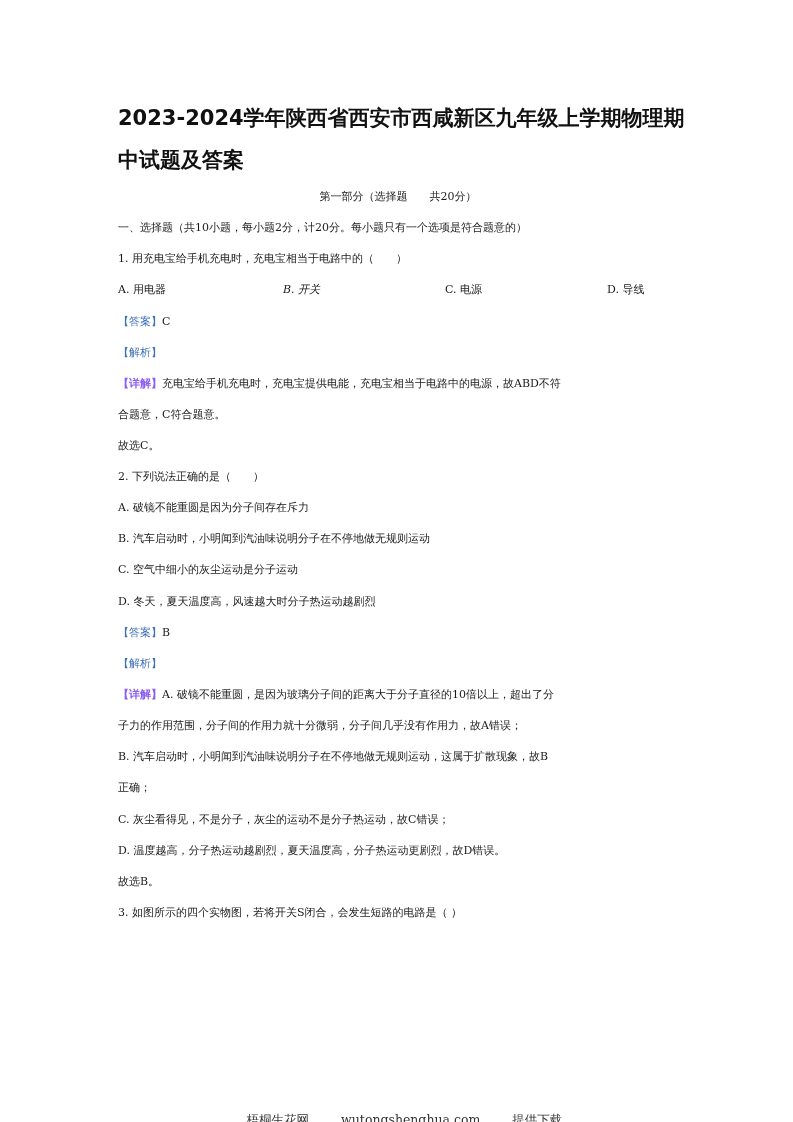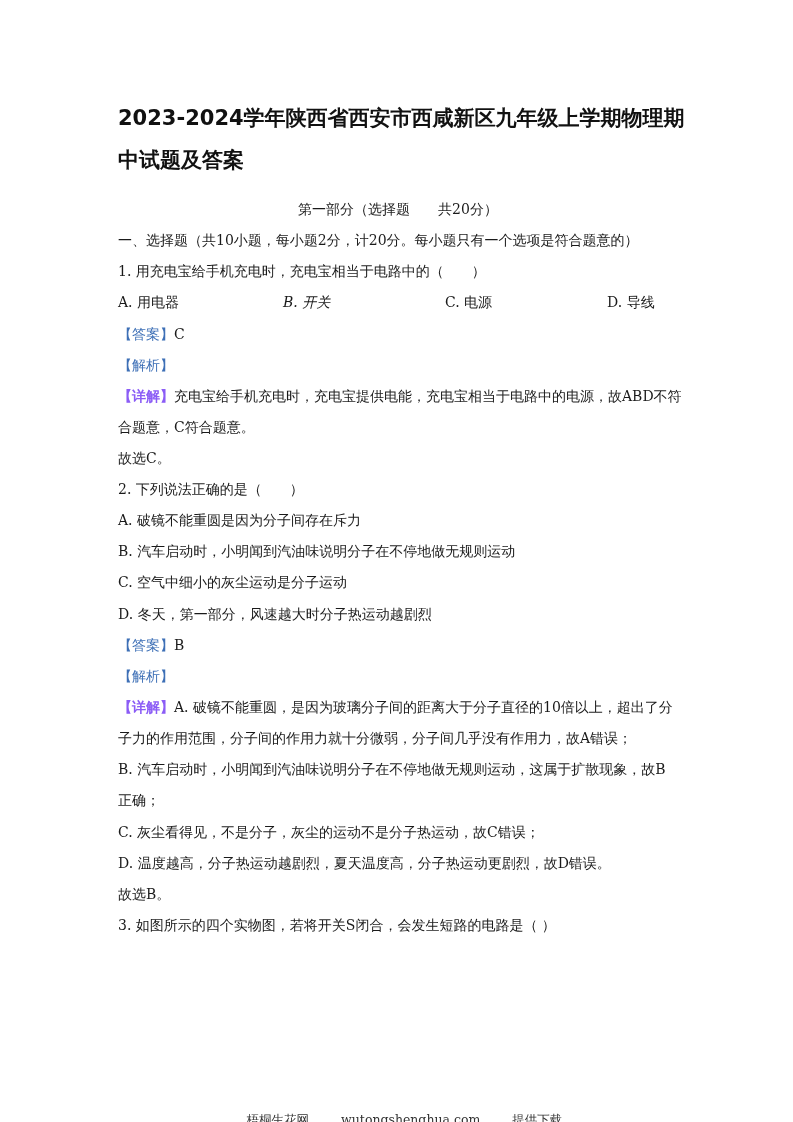--- a/index.html
+++ b/index.html
@@ -11,21 +11,21 @@
   .page { position: absolute; left: 0; top: 0; width: 694px; height: 1122px; }
   .title {
     position: absolute; left: 118px; width: 570px;
     font-family: "DejaVu Sans", "Liberation Sans", sans-serif;
     font-weight: bold; font-size: 21px; line-height: 37px; color: #111;
   }
   .title.l1 { top: 100px; }
   .title.l2 { top: 142px; }
   .line {
     position: absolute; left: 118px; width: 570px;
-    font-size: 14px; line-height: 18px; white-space: nowrap; color: #1a1a1a; margin-top: 12px;
+    font-size: 11px; line-height: 18px; white-space: nowrap; color: #1a1a1a;
   }
   .center { text-align: center; left: 118px; width: 560px; }
   .tag-blue { color: #3d6fb6; }
   .tag-black { color: #8b5cf6; font-weight: bold; }
   .opts { display: flex; }
   .opt { display: inline-block; }
   .opt.a { width: 165px; }
   .opt.b { width: 162px; font-style: italic; }
   .opt.c { width: 162px; }
   .footer {
@@ -59,21 +59,21 @@
   <div class="line" style="top:375px;">
     <span class="tag-black">【详解】</span><span>充电宝给手机充电时，充电宝提供电能，充电宝相当于电路中的电源，故ABD不符</span>
   </div>
   <div class="line" style="top:437px;">故选C。</div>
   <div class="line" style="top:406px;">合题意，C符合题意。</div>
 
   <div class="line" style="top:468px;">2. 下列说法正确的是（　　）</div>
   <div class="line" style="top:499px;">A. 破镜不能重圆是因为分子间存在斥力</div>
   <div class="line" style="top:530px;">B. 汽车启动时，小明闻到汽油味说明分子在不停地做无规则运动</div>
   <div class="line" style="top:561px;">C. 空气中细小的灰尘运动是分子运动</div>
-  <div class="line" style="top:593px;">D. 冬天，第一部分，风速越大时分子热运动越剧烈</div>
+  <div class="line" style="top:593px;">D. 冬天，夏天温度高，风速越大时分子热运动越剧烈</div>
   <div class="line" style="top:624px;">
     <span class="tag-blue">【答案】</span><span>B</span>
   </div>
   <div class="line tag-blue" style="top:655px;">【解析】</div>
   <div class="line" style="top:686px;">
     <span class="tag-black">【详解】</span><span>A. 破镜不能重圆，是因为玻璃分子间的距离大于分子直径的10倍以上，超出了分</span>
   </div>
   <div class="line" style="top:717px;">子力的作用范围，分子间的作用力就十分微弱，分子间几乎没有作用力，故A错误；</div>
   <div class="line" style="top:748px;">B. 汽车启动时，小明闻到汽油味说明分子在不停地做无规则运动，这属于扩散现象，故B</div>
   <div class="line" style="top:779px;">正确；</div>

